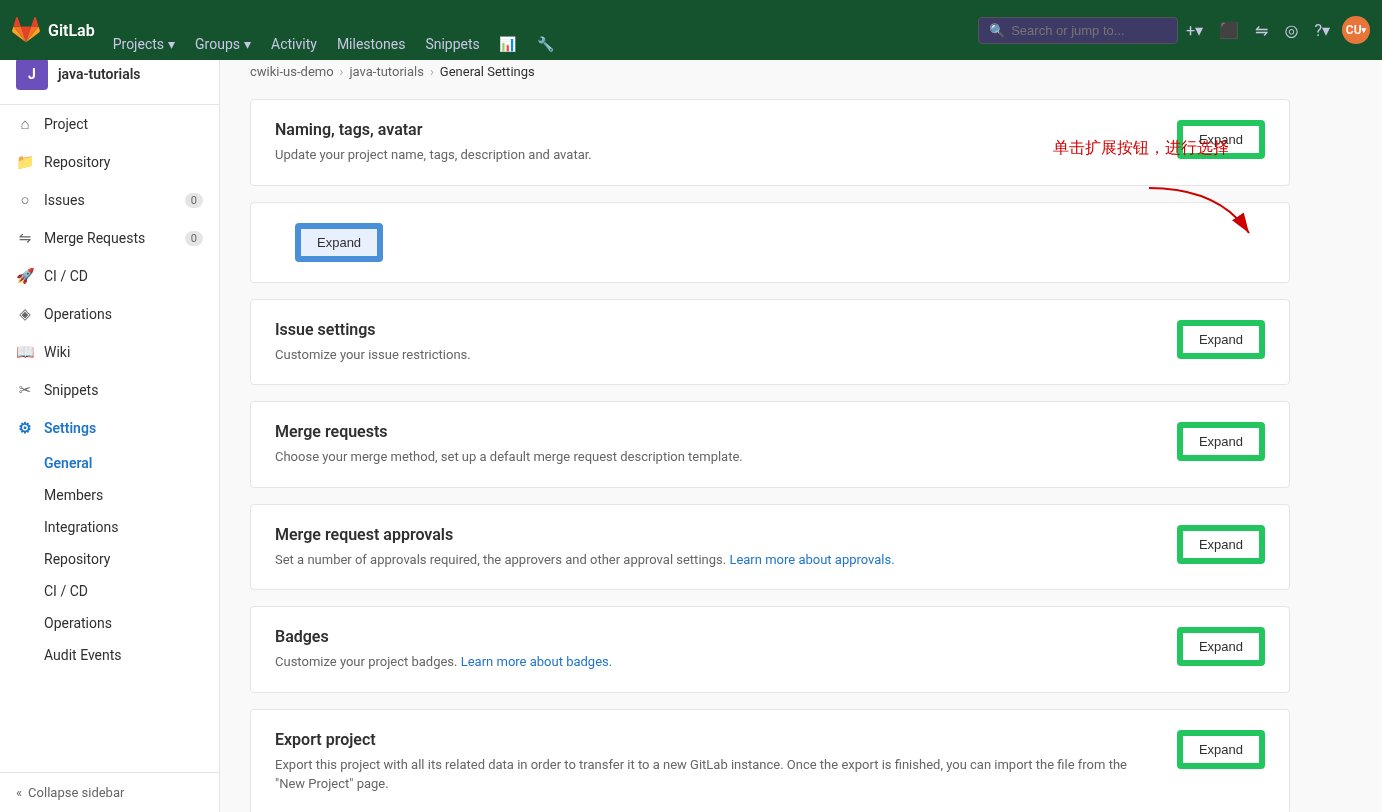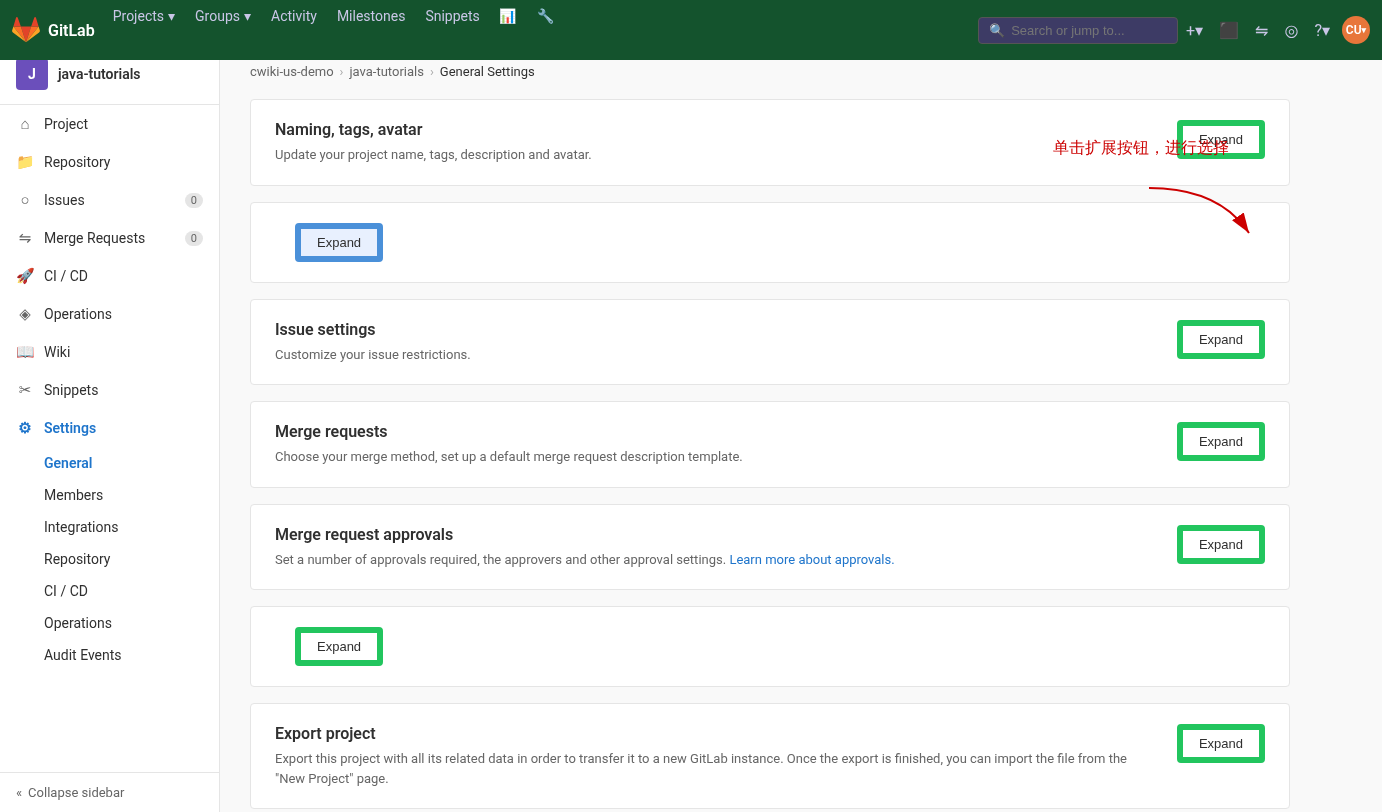--- a/index.html
+++ b/index.html
@@ -20,21 +20,21 @@
     .topnav-logo {
       display: flex; align-items: center; gap: 8px;
       margin-right: 8px;
     }
     .topnav-logo svg { width: 28px; height: 28px; }
     .topnav-brand {
       color: #fff; font-size: 16px; font-weight: 600;
     }
     .topnav-item {
       color: #c9c6e6; font-size: 14px; padding: 0 10px; height: 44px;
-      display: flex; align-items: flex-start; cursor: pointer; gap: 4px;
+      display: flex; align-items: flex-end; cursor: pointer; gap: 4px;
     }
     .topnav-spacer { flex: 1; }
     .topnav-search {
       background: #3d3b65; border: 1px solid #555; border-radius: 4px;
       color: #ccc; padding: 5px 10px; font-size: 13px;
       display: flex; align-items: center; gap: 6px; width: 200px;
     }
     .topnav-search input {
       background: transparent; border: none; outline: none; color: #ccc;
       font-size: 13px; width: 140px;
@@ -343,20 +343,27 @@
               <span>Set a number of approvals required, the approvers and other approval settings.</span>
               <a href="#">Learn more about approvals.</a>
             </div>
           </div>
           <button class="expand-btn">Expand</button>
         </div>
       </div>
 
       <div class="section">
         <div class="section-header">
+          <div>
+            <div class="section-title">Badges</div>
+            <div class="section-desc">
+              <span>Customize your project badges.</span>
+              <a href="#">Learn more about badges.</a>
+            </div>
+          </div>
           <button class="expand-btn">Expand</button>
         </div>
       </div>
 
       <div class="section">
         <div class="section-header">
           <div>
             <div class="section-title">Export project</div>
             <div class="section-desc">Export this project with all its related data in order to transfer it to a new GitLab instance. Once the export is finished, you can import the file from the "New Project" page.</div>
           </div>

